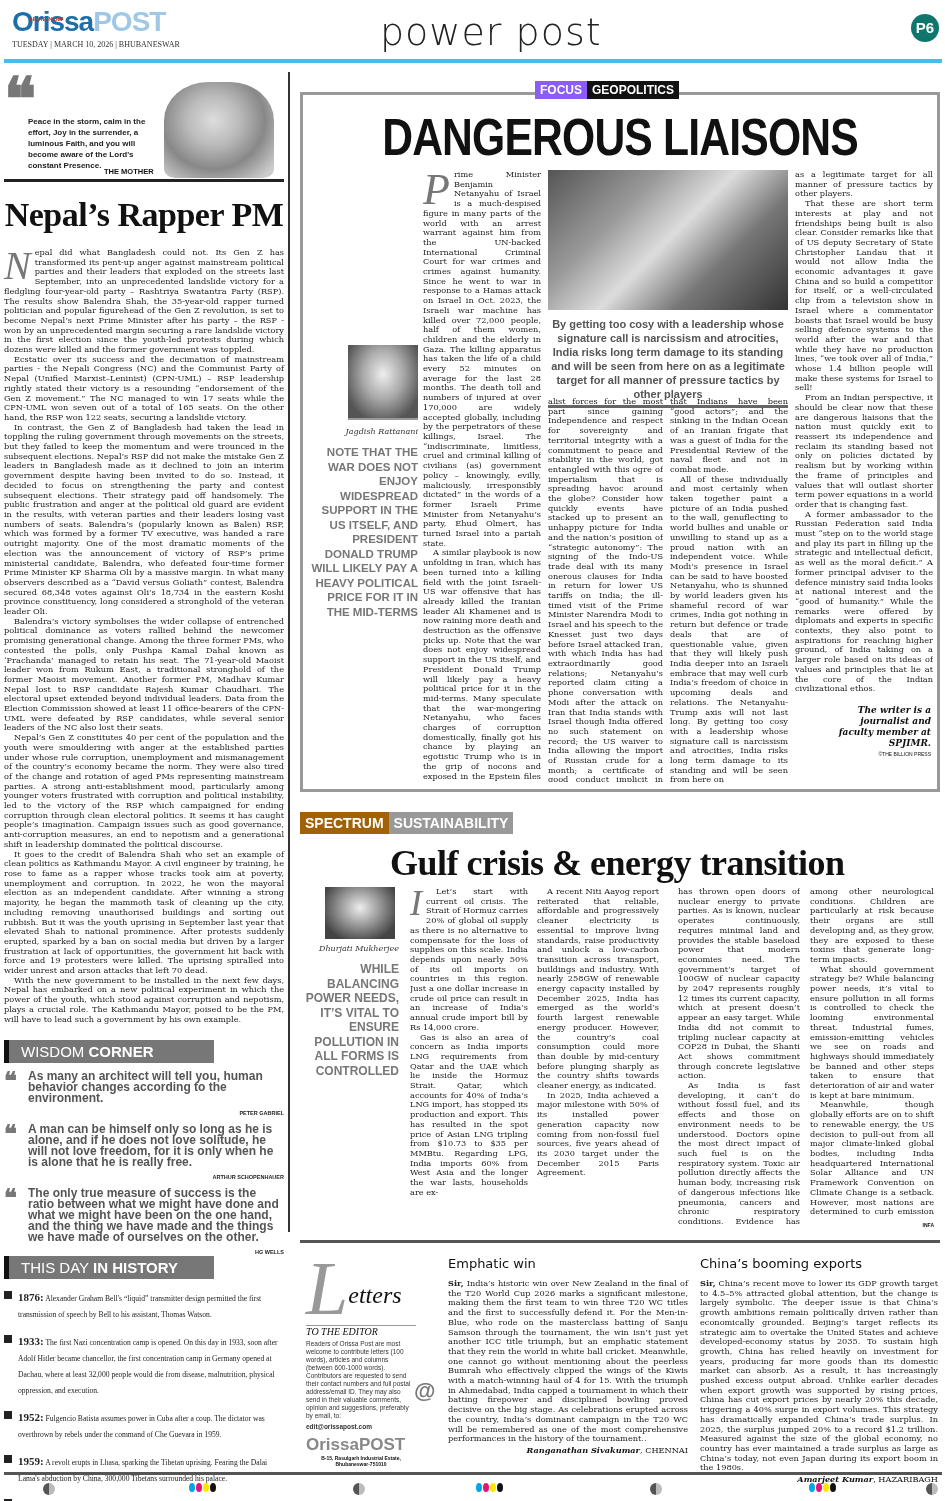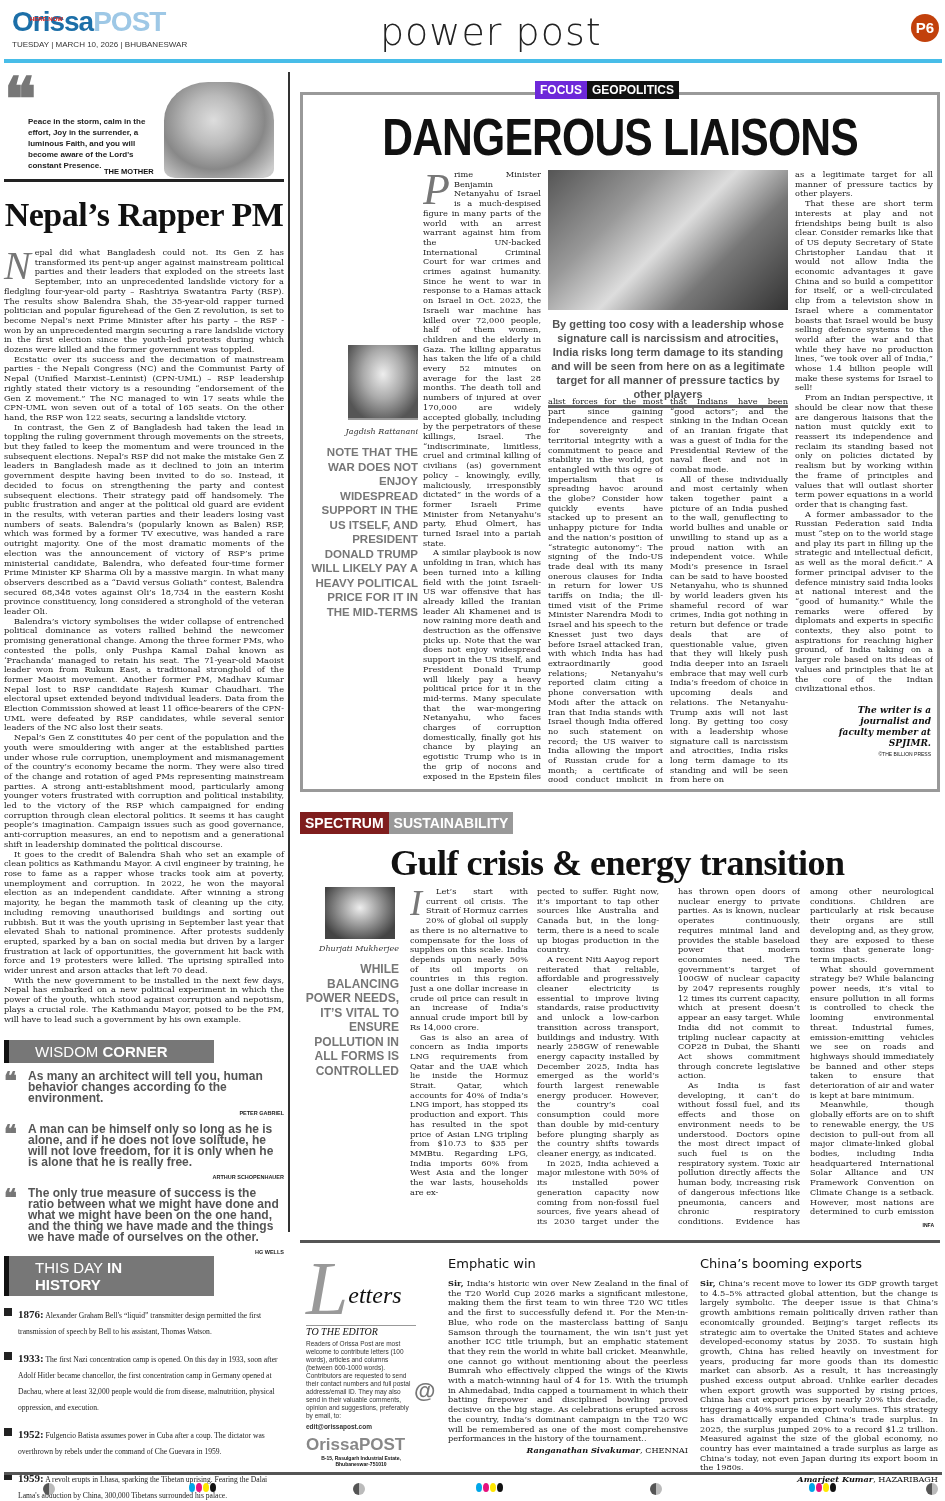--- a/index.html
+++ b/index.html
@@ -1,66 +1,66 @@
 <!DOCTYPE html>
 <html><head>
 <meta charset="utf-8">
 <style>
 *{box-sizing:border-box;margin:0;padding:0}
 body{width:945px;height:1501px;background:#fff;font-family:"DejaVu Serif",serif;color:#111;position:relative;overflow:hidden}
 .masthead{position:absolute;left:0;top:0;width:945px;height:62px}
 .logo{position:absolute;left:12px;top:8px;font-family:"Liberation Sans",sans-serif;font-weight:bold;font-size:28px;letter-spacing:-1px;line-height:28px}
 .logo .o{color:#1c6fa8}.logo .p{color:#9ec8e6}
 .logo-dot{position:absolute;left:18px;top:-3px;font-size:6px;color:#e3241b;letter-spacing:0}
-.dateline{position:absolute;left:12px;top:40px;font-family:Liberation Sans, sans-serif;font-size:8px;color:#333}
+.dateline{position:absolute;left:12px;top:40px;font-family:Liberation Serif, serif;font-size:8px;color:#333}
 .section{position:absolute;left:380px;top:10px;font-family:"DejaVu Sans",sans-serif;font-size:38px;font-weight:200;color:#222;letter-spacing:1px}
-.pagebadge{position:absolute;right:6px;top:14px;width:28px;height:28px;border-radius:50%;background:#c2410c;color:#fff;font-family:"Liberation Sans",sans-serif;font-weight:bold;font-size:15px;text-align:center;line-height:28px}
+.pagebadge{position:absolute;right:6px;top:14px;width:28px;height:28px;border-radius:50%;background:#0f766e;color:#fff;font-family:"Liberation Sans",sans-serif;font-weight:bold;font-size:15px;text-align:center;line-height:28px}
 .bluerule{position:absolute;left:4px;top:59px;width:938px;height:4px;background:#48bde8}
 .col-left{position:absolute;left:4px;top:72px;width:280px}
 .vrule{position:absolute;left:288px;top:72px;width:2px;height:1160px;background:#333}
 .quote-box{position:relative;height:110px;border-bottom:3px solid #222}
 .bigquote{position:absolute;left:0;top:0;font-family:"Liberation Sans",sans-serif;font-weight:bold;font-size:60px;color:#777;line-height:56px}
 .mother-text{position:absolute;left:24px;top:44px;width:130px;font-family:"Liberation Sans",sans-serif;font-weight:bold;font-size:8px;line-height:11px;color:#222}
 .mother-name{position:absolute;left:100px;top:95px;font-family:"Liberation Sans",sans-serif;font-weight:bold;font-size:7.5px}
 .mother-photo{position:absolute;left:160px;top:10px;width:110px;height:96px;background:radial-gradient(ellipse at 45% 40%,#ddd 0,#bbb 30%,#888 60%,#ccc 90%);border-radius:40% 40% 10% 10%}
 .nepal-title{font-family:"Liberation Serif",serif;font-size:34px;text-align:center;margin:14px 0 14px;letter-spacing:-0.5px}
 .body-text{font-family:"DejaVu Serif",serif;font-size:8.2px;line-height:9.7px;text-align:justify;color:#222}
 .body-text p{text-indent:10px}
 .body-text p.first{text-indent:0}
 .dropcap{float:left;font-family:"Liberation Serif",serif;font-style:italic;font-size:40px;line-height:32px;color:#777;margin:2px 4px 0 0}
-.box-header{display:inline-block;background:#777;color:#fff;font-family:"Liberation Sans",sans-serif;font-size:15px;padding:3px 26px;border-left:5px solid #111;width:210px}
+.box-header{display:inline-block;background:#777;color:#fff;font-family:"Liberation Sans",sans-serif;font-size:15px;padding:3px 12px;border-left:5px solid #111;width:210px}
 .box-header b{font-weight:bold}
 .wisdom{position:absolute;left:4px;top:1040px;width:280px}
 .wq{position:relative;padding-left:24px;margin-top:8px}
 .wq .qm{position:absolute;left:0;top:-4px;font-family:"Liberation Sans",sans-serif;font-weight:bold;font-size:24px;color:#777}
 .wq .qt{font-family:"Liberation Sans",sans-serif;font-weight:bold;font-size:12px;line-height:11px;color:#555}
 .wq .qa{text-align:right;font-family:"Liberation Sans",sans-serif;font-weight:bold;font-size:5.5px;margin-top:6px;color:#222}
 .history{position:absolute;left:4px;top:1256px;width:280px}
 .hi{position:relative;padding-left:14px;margin-top:10px;font-family:Liberation Serif, serif;font-size:7.6px;line-height:16px;color:#222}
 .hi::before{content:"";position:absolute;left:0;top:2px;width:8px;height:8px;background:#222}
 .hi b{font-size:11px}
 .focus-box{position:absolute;left:300px;top:92px;width:640px;height:700px;border:3px solid #999}
 .kicker{position:absolute;top:-14px;left:232px;font-family:"Liberation Sans",sans-serif;font-weight:bold;font-size:12px;display:flex}
 .kicker span{padding:2px 5px}
-.k1{background:#6d28d9;color:#fff}.k2{background:#111;color:#fff}
+.k1{background:#8b5cf6;color:#fff}.k2{background:#111;color:#fff}
 .dl-title{position:absolute;left:0;width:634px;top:12px;text-align:center;font-family:"Liberation Sans",sans-serif;font-weight:bold;font-size:52px;letter-spacing:-1px;transform:scaleX(0.82);transform-origin:center;color:#111}
 .author1-photo{position:absolute;left:45px;top:250px;width:70px;height:75px;background:radial-gradient(ellipse at 50% 40%,#eee 0,#aaa 40%,#555 80%);border-bottom:2px solid #999}
 .author-name{font-family:"DejaVu Serif",serif;font-style:italic;font-size:8px;color:#333;text-align:right}
 .pull{font-family:"Liberation Sans",sans-serif;font-weight:bold;color:#777;text-align:right;text-transform:uppercase}
 .col{position:absolute;font-family:"DejaVu Serif",serif;font-size:8.2px;line-height:9.7px;text-align:justify;color:#222;overflow:hidden}
 .col p{text-indent:10px}
 .col p.first{text-indent:0}
 .photo-main{position:absolute;left:245px;top:75px;width:240px;height:140px;background:linear-gradient(135deg,#555 0,#999 30%,#ddd 50%,#777 70%,#333 100%)}
 .deck{position:absolute;left:245px;top:222px;width:240px;font-family:"Liberation Sans",sans-serif;font-weight:bold;font-size:11px;line-height:14px;color:#555;text-align:center;border-bottom:3px solid #666;padding-bottom:4px}
 .sig{font-family:"DejaVu Serif",serif;font-style:italic;font-weight:bold;font-size:9px;text-align:right;line-height:11px}
 .sig-credit{font-family:"Liberation Sans",sans-serif;font-size:5px;text-align:right;margin-top:2px}
 .spectrum{position:absolute;left:300px;top:812px;width:640px;height:420px}
 .sk{position:absolute;left:0;top:0;display:flex;font-family:"Liberation Sans",sans-serif;font-weight:bold;font-size:14px}
 .sk span{padding:3px 5px}
-.sk .s1{background:#7f1d1d;color:#fff}.sk .s2{background:#999;color:#fff}
+.sk .s1{background:#a16207;color:#fff}.sk .s2{background:#999;color:#fff}
 .gulf-title{position:absolute;left:90px;top:30px;font-family:"Liberation Serif",serif;font-size:36px;letter-spacing:-0.5px}
 .author2-photo{position:absolute;left:25px;top:75px;width:70px;height:52px;background:radial-gradient(ellipse at 50% 40%,#eee 0,#999 40%,#444 80%)}
 .bottom-rule{position:absolute;left:300px;top:1240px;width:640px;height:3px;background:#555}
 .bottom-rule2{position:absolute;left:4px;top:1472px;width:938px;height:3px;background:#555}
 .letters-logo{position:absolute;left:306px;top:1258px;width:110px}
 .L-big{font-family:"Liberation Serif",serif;font-style:italic;font-size:76px;color:#999;line-height:60px;float:left}
 .etters{font-family:"Liberation Serif",serif;font-style:italic;font-size:24px;padding-top:24px}
 .tte{clear:both;font-family:"Liberation Serif",serif;font-style:italic;font-size:10px;border-top:1px solid #999;margin-top:16px}
 .lnote{font-family:"Liberation Sans",sans-serif;font-size:6.5px;line-height:8px;color:#333;margin-top:3px}
 .lnote b{font-weight:bold}
@@ -189,21 +189,20 @@
   <div class="author2-photo"></div>
   <div class="author-name" style="position:absolute;left:4px;top:132px;width:95px">Dhurjati Mukherjee</div>
   <div class="pull" style="position:absolute;left:4px;top:150px;width:95px;font-size:12px;line-height:14.5px">WHILE BALANCING POWER NEEDS, IT’S VITAL TO ENSURE POLLUTION IN ALL FORMS IS CONTROLLED</div>
 
   <div class="col" style="left:110px;top:75px;width:118px;height:340px">
     <span class="dropcap" style="font-size:36px;line-height:28px">I</span>
     <p>Let’s start with current oil crisis. The Strait of Hormuz carries 20% of global oil supply as there is no alternative to compensate for the loss of supplies on this scale. India depends upon nearly 50% of its oil imports on countries in this region. Just a one dollar increase in crude oil price can result in an increase of India’s annual crude import bill by Rs 14,000 crore.</p>
     <p>Gas is also an area of concern as India imports LNG requirements from Qatar and the UAE which lie inside the Hormuz Strait. Qatar, which accounts for 40% of India’s LNG import, has stopped its production and export. This has resulted in the spot price of Asian LNG tripling from $10.73 to $35 per MMBtu. Regarding LPG, India imports 60% from West Asia and the longer the war lasts, households are ex-</p>
   </div>
   <div class="col" style="left:237px;top:75px;width:122px;height:340px">
-    <p class="first">pected to suffer. Right now, it’s important to tap other sources like Australia and Canada but, in the long-term, there is a need to scale up biogas production in the country.</p>
     <p>A recent Niti Aayog report reiterated that reliable, affordable and progressively cleaner electricity is essential to improve living standards, raise productivity and unlock a low-carbon transition across transport, buildings and industry. With nearly 258GW of renewable energy capacity installed by December 2025, India has emerged as the world’s fourth largest renewable energy producer. However, the country’s coal consumption could more than double by mid-century before plunging sharply as the country shifts towards cleaner energy, as indicated.</p>
     <p>In 2025, India achieved a major milestone with 50% of its installed power generation capacity now coming from non-fossil fuel sources, five years ahead of its 2030 target under the December 2015 Paris Agreement.</p>
 
   </div>
   <div class="col" style="left:378px;top:75px;width:122px;height:340px">
     <p class="first">has thrown open doors of nuclear energy to private parties. As is known, nuclear operates continuously, requires minimal land and provides the stable baseload power that modern economies need. The government’s target of 100GW of nuclear capacity by 2047 represents roughly 12 times its current capacity, which at present doesn’t appear an easy target. While India did not commit to tripling nuclear capacity at COP28 in Dubai, the Shanti Act shows commitment through concrete legislative action.</p>
     <p>As India is fast developing, it can’t do without fossil fuel, and its effects and those on environment needs to be understood. Doctors opine the most direct impact of such fuel is on the respiratory system. Toxic air pollution directly affects the human body, increasing risk of dangerous infections like pneumonia, cancers and chronic respiratory conditions. Evidence has shown air pollution increases cardiovascular diseases, risk of strokes and dementia</p>
   </div>
   <div class="col" style="left:510px;top:75px;width:124px;height:330px">
     <p class="first">among other neurological conditions. Children are particularly at risk because their organs are still developing and, as they grow, they are exposed to these toxins that generate long-term impacts.</p>

